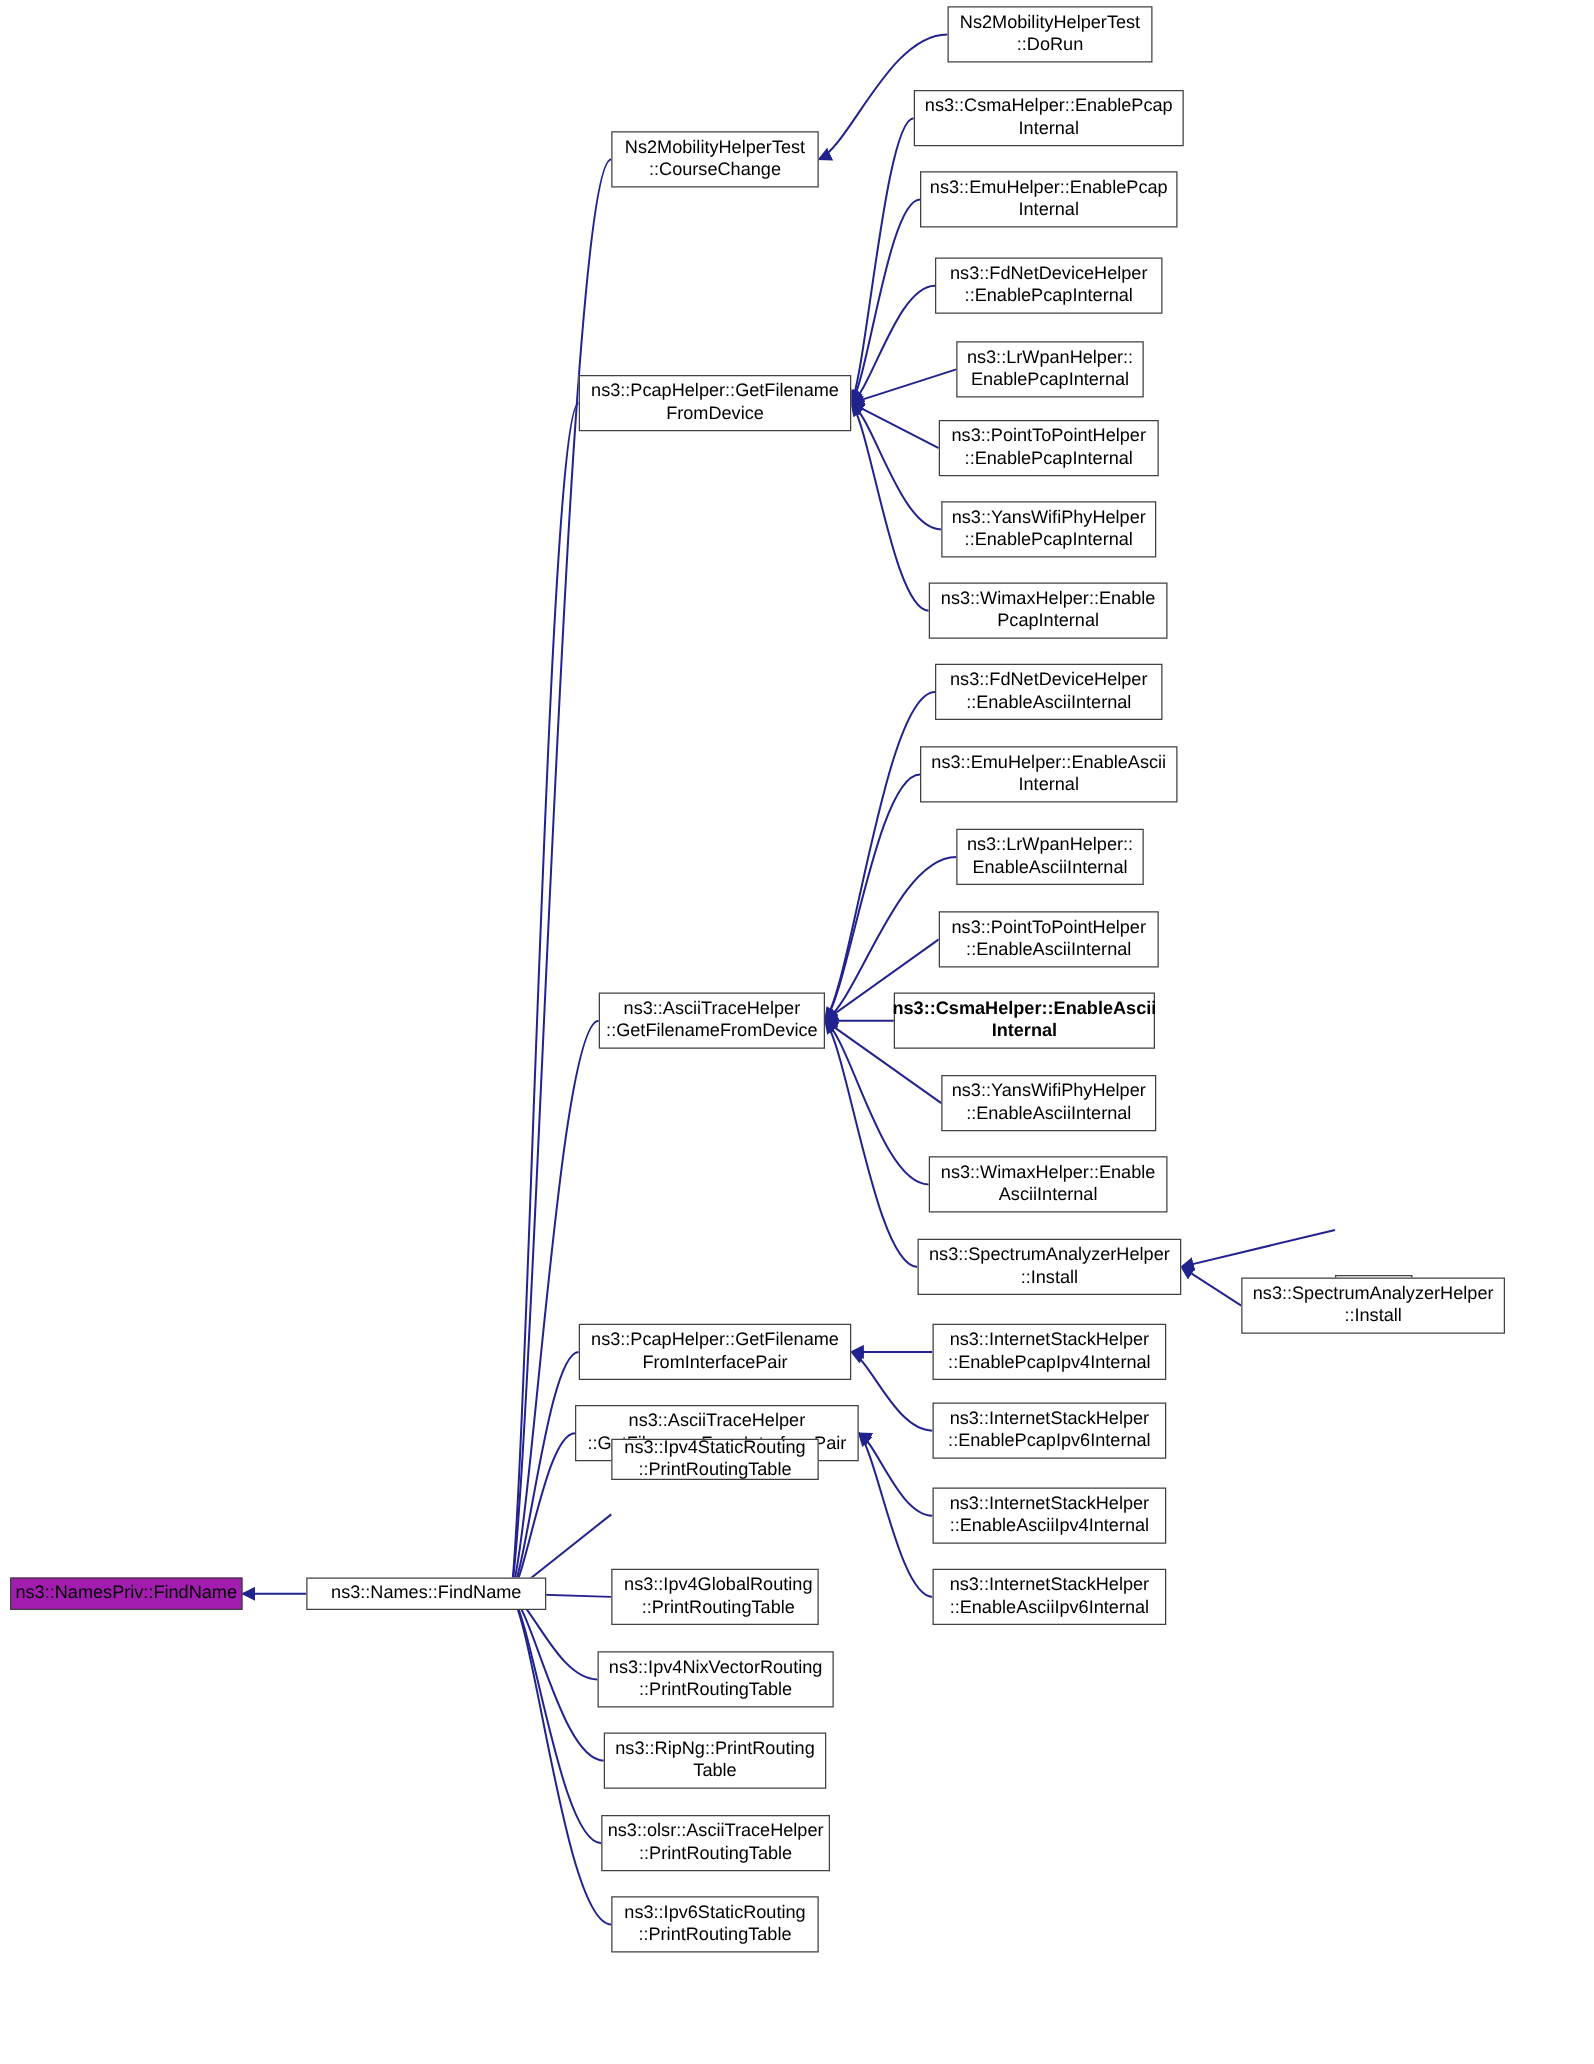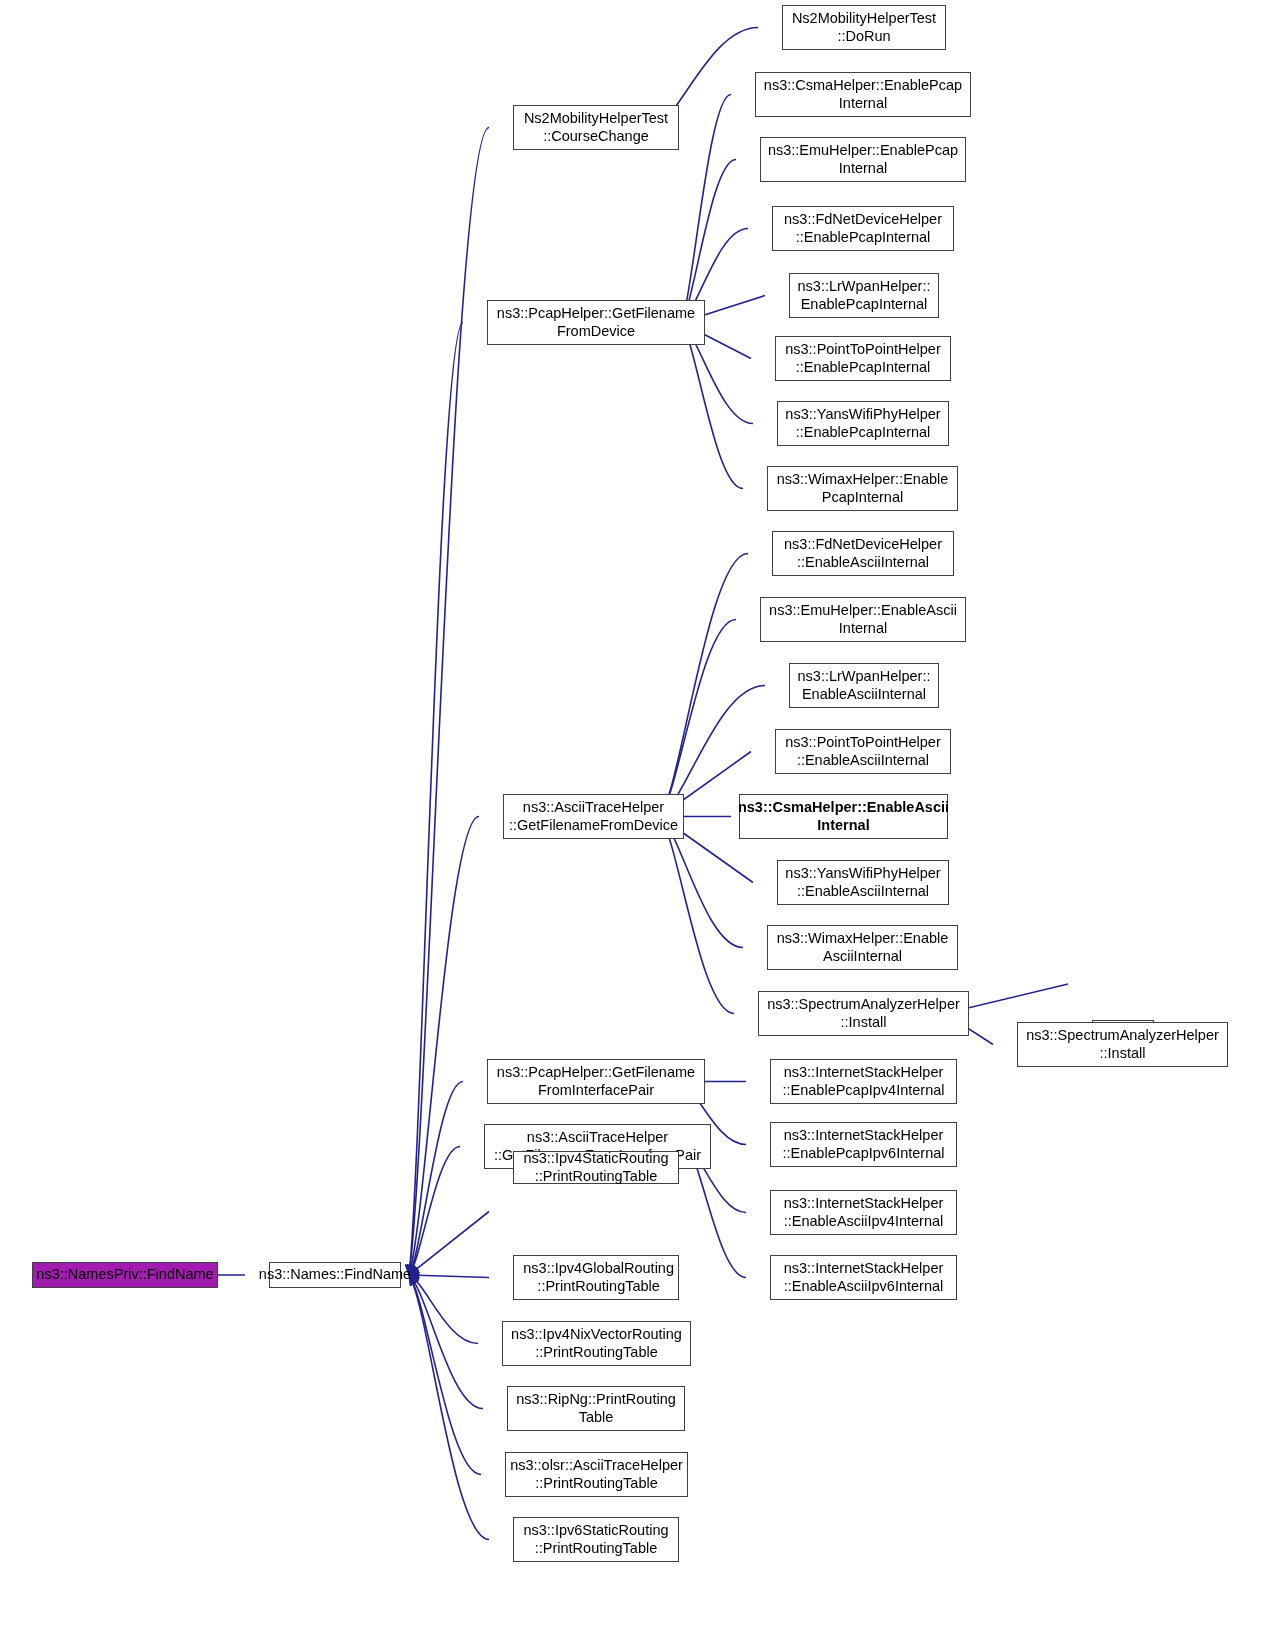--- a/index.html
+++ b/index.html
@@ -1,21 +1,21 @@
 <!DOCTYPE html>
 <html><head>
 <meta charset="utf-8">
 <style>
   html,body{margin:0;padding:0;background:#ffffff;}
   body{font-family:"Liberation Sans", sans-serif;}
   #canvas{position:relative;width:1275px;height:1651px;background:#fff;overflow:hidden;}
   svg.edges{position:absolute;left:0;top:0;width:1275px;height:1651px;}
   .node{position:absolute;box-sizing:border-box;border:1px solid #404040;background:#ffffff;
         display:flex;align-items:center;justify-content:center;text-align:center;
-        font-size:14.5px;line-height:1.22;color:#000;padding:2px 4px;margin-left:24px;}
+        font-size:14.5px;line-height:1.22;color:#000;padding:2px 4px;}
   .node.root{background:#a21caf;border-color:#404040;}
   .node span{display:block;white-space:pre-line;}
 </style>
 </head>
 <body>
 
 <div id="canvas">
   <svg class="edges" viewBox="0 0 1275 1651">
     <defs>
       <marker id="arrow" viewBox="0 0 10 10" refX="9" refY="5" markerWidth="7" markerHeight="7" orient="auto-start-reverse">
@@ -56,21 +56,21 @@
         <path d="M 746 1081.5 L 681 1081.5" fill="none" stroke="#22228f" stroke-width="1.6" marker-end="url(#arrow)"></path>
         <path d="M 746 1144.5 C 716.75 1144.5, 697.25 1089.06, 681 1081.5" fill="none" stroke="#22228f" stroke-width="1.6" marker-end="url(#arrow)"></path>
         <path d="M 746 1212.5 C 719.45 1212.5, 701.75 1154.42, 687 1146.5" fill="none" stroke="#22228f" stroke-width="1.6" marker-end="url(#arrow)"></path>
         <path d="M 746 1277.5 C 719.45 1277.5, 701.75 1162.22, 687 1146.5" fill="none" stroke="#22228f" stroke-width="1.6" marker-end="url(#arrow)"></path>
       </g>
   </svg>
   <div id="node-layer">
       <div class="node root" style="left: 8px; top: 1262px; width: 186px; height: 26px;">
         <span>ns3::NamesPriv::FindName</span>
       </div>
-      <div class="node" style="left: 245px; top: 1262px; width: 132px; height: 26px;">
+      <div class="node" style="left: 245px; top: 1262px; width: 192px; height: 26px;">
         <span>ns3::Names::FindName</span>
       </div>
       <div class="node" style="left: 758px; top: 5px; width: 164px; height: 45px;">
         <span>Ns2MobilityHelperTest
 ::DoRun</span>
       </div>
       <div class="node" style="left: 731px; top: 72px; width: 216px; height: 45px;">
         <span>ns3::CsmaHelper::EnablePcap
 Internal</span>
       </div>

